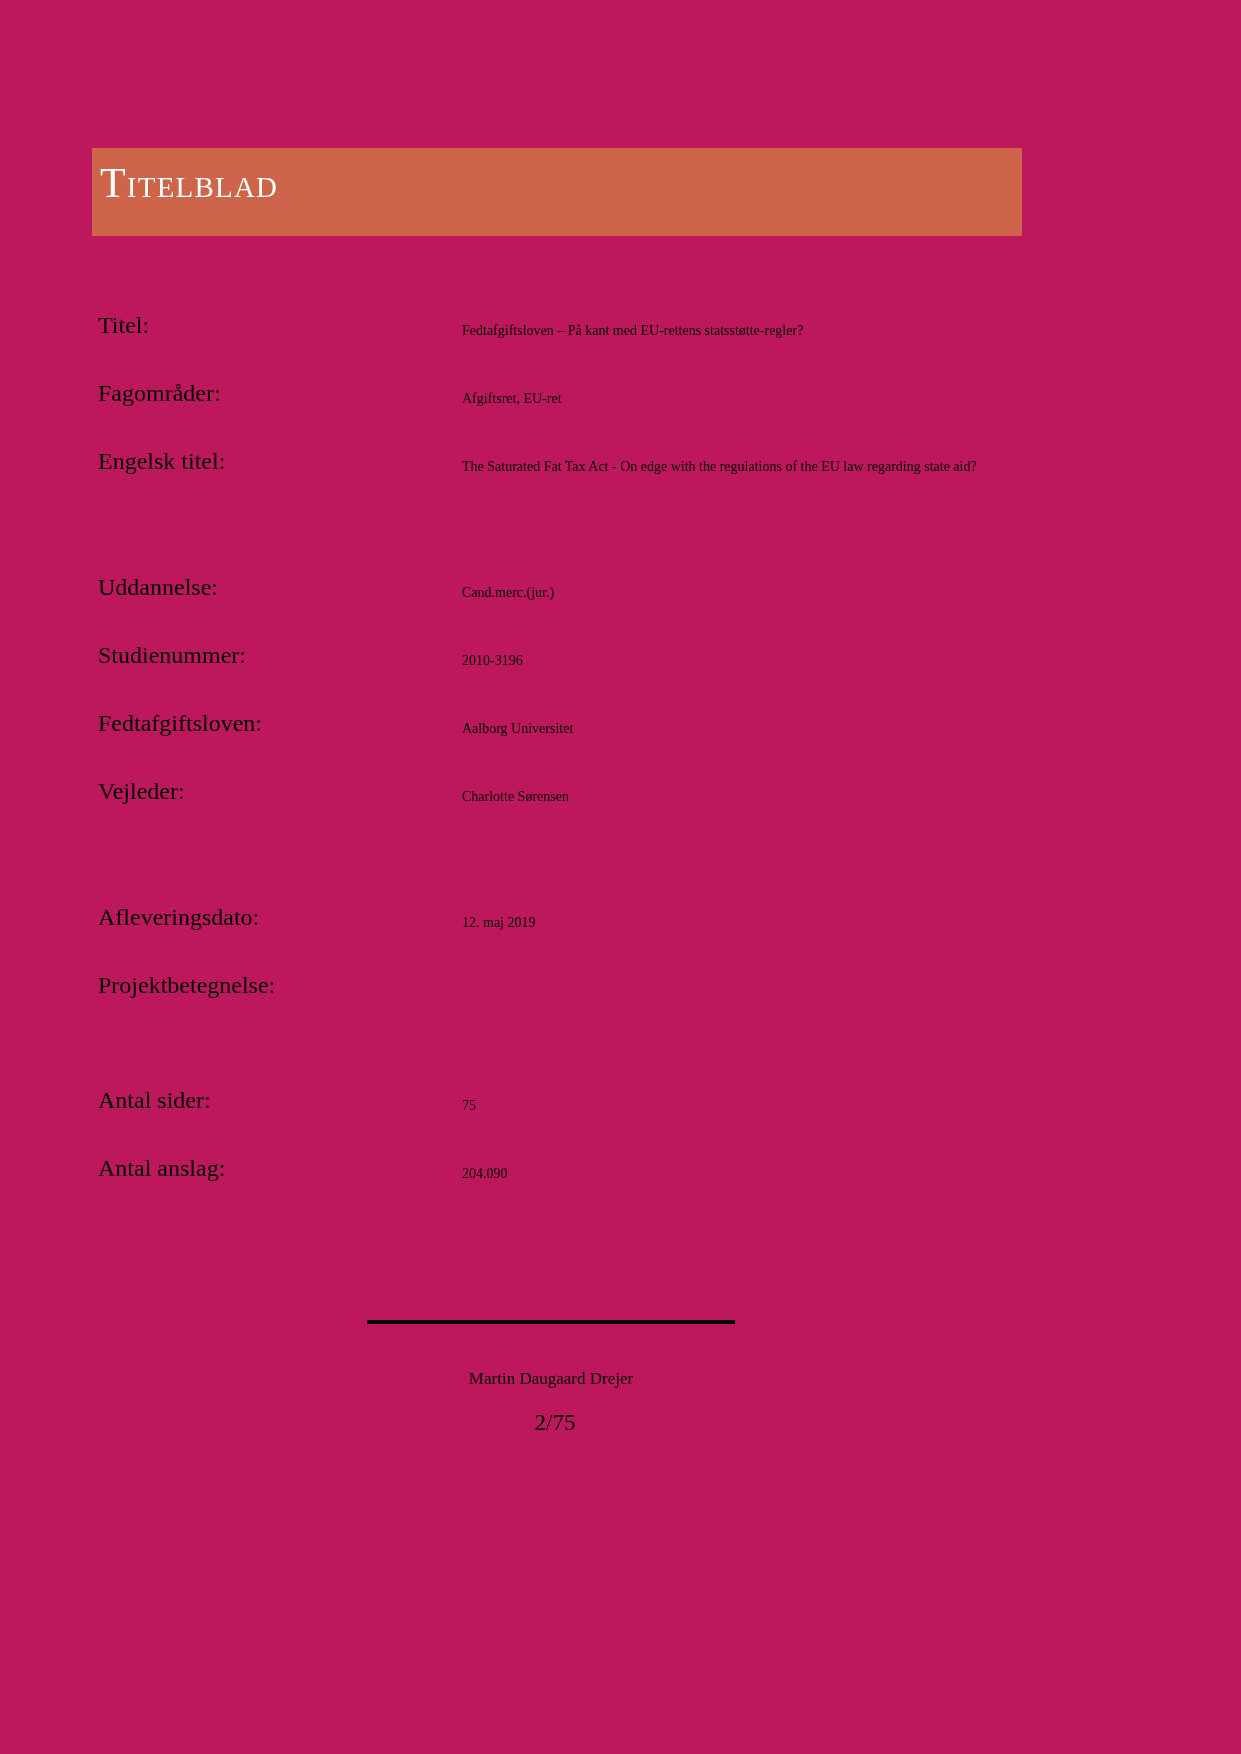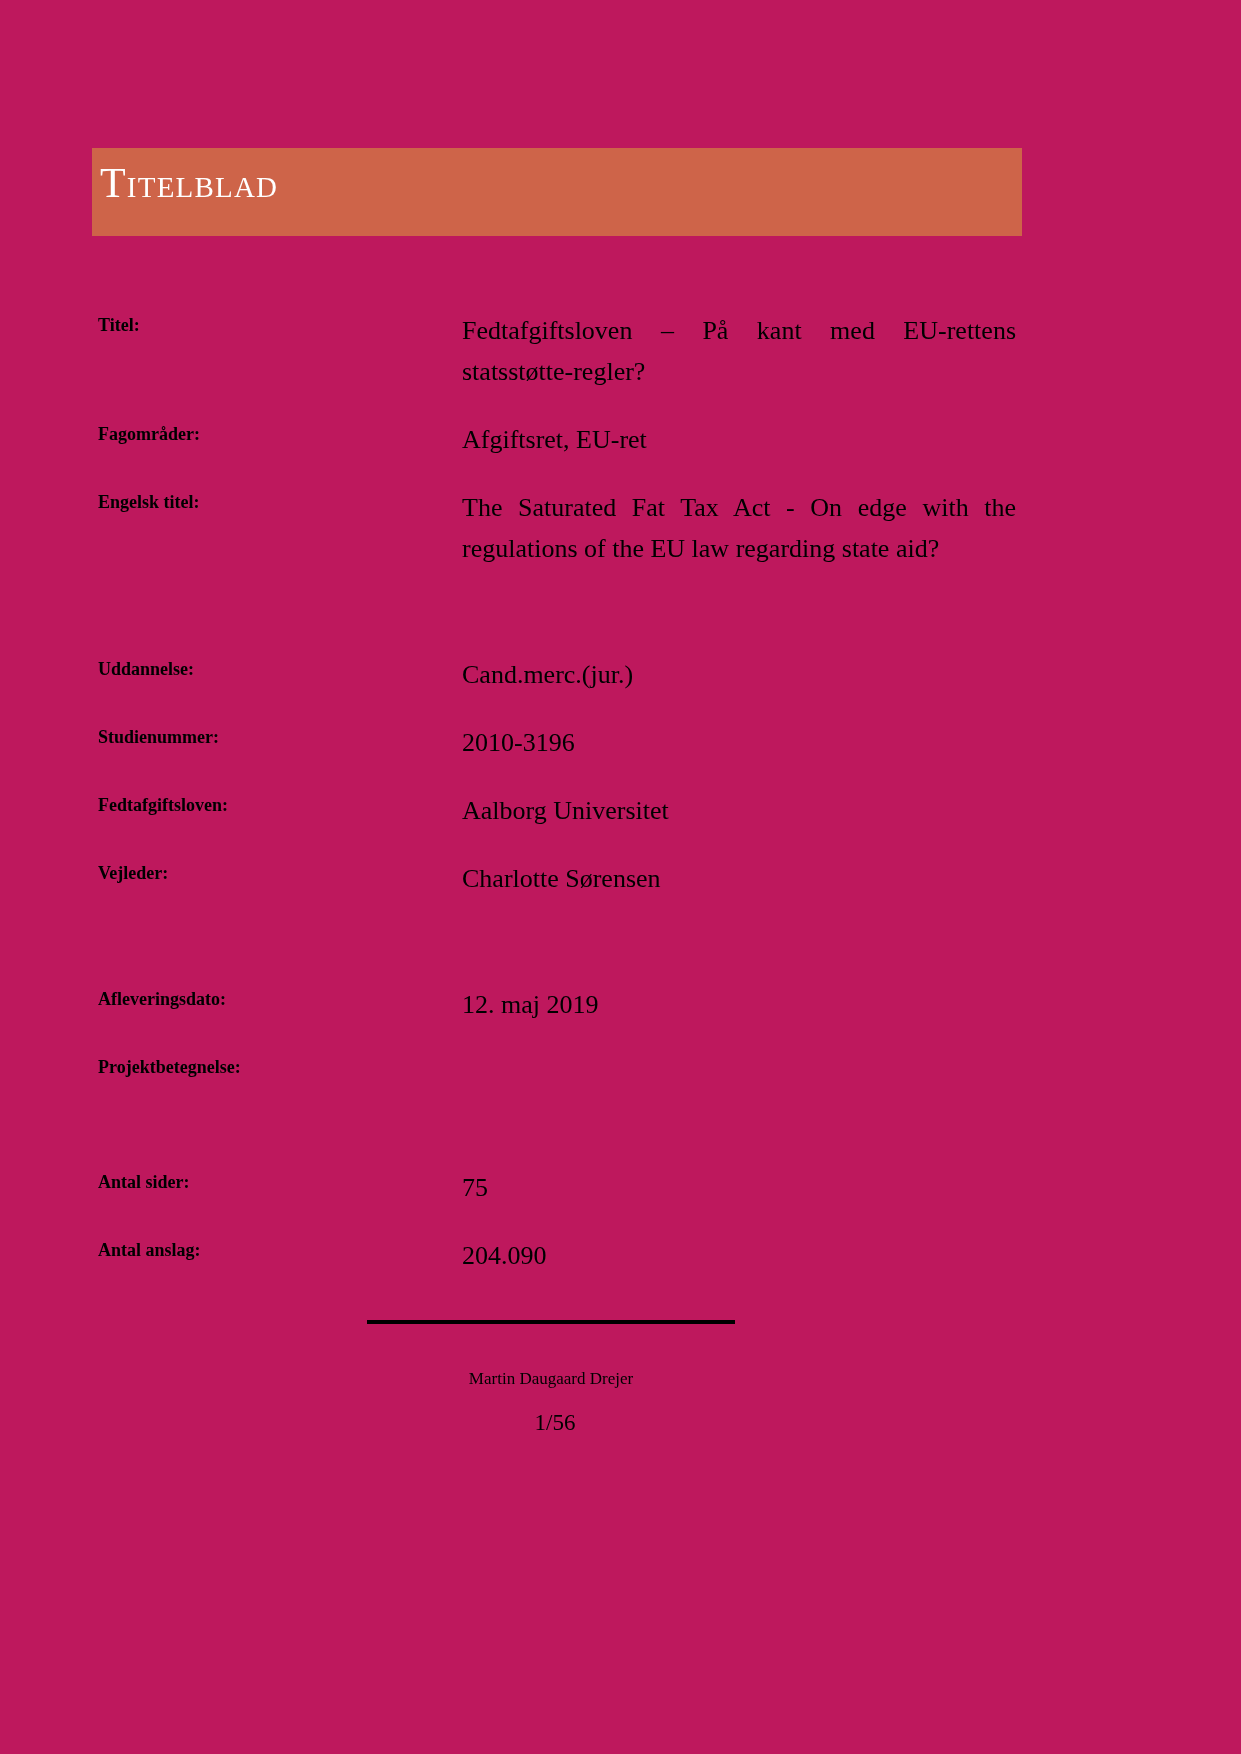--- a/index.html
+++ b/index.html
@@ -53,29 +53,29 @@
     width: 918px;
   }
   .info-row {
     display: flex;
     align-items: flex-start;
     margin-bottom: 27px;
   }
   .info-label {
     width: 364px;
     flex: 0 0 364px;
-    font-weight: bold;
-    font-size: 18px;
+    font-weight: normal;
+    font-size: 24px;
     line-height: 30px;
     color: #000;
     white-space: nowrap;
   }
   .info-value {
     flex: 1 1 auto;
-    font-size: 26px;
+    font-size: 14px;
     line-height: 41px;
     color: #000;
     text-align: justify;
     text-justify: inter-word;
     hyphens: manual;
   }
   .info-value.nowrap {
     text-align: left;
     white-space: nowrap;
   }
@@ -182,15 +182,15 @@
     <div class="info-row">
       <div class="info-label">Antal anslag:</div>
       <div class="info-value nowrap">204.090</div>
     </div>
 
   </div>
 
   <div class="sig-line"></div>
   <div class="sig-name">Martin Daugaard Drejer</div>
 
-  <div class="page-number">1/56</div>
+  <div class="page-number">2/75</div>
 
 </div>
 
 </body></html>

